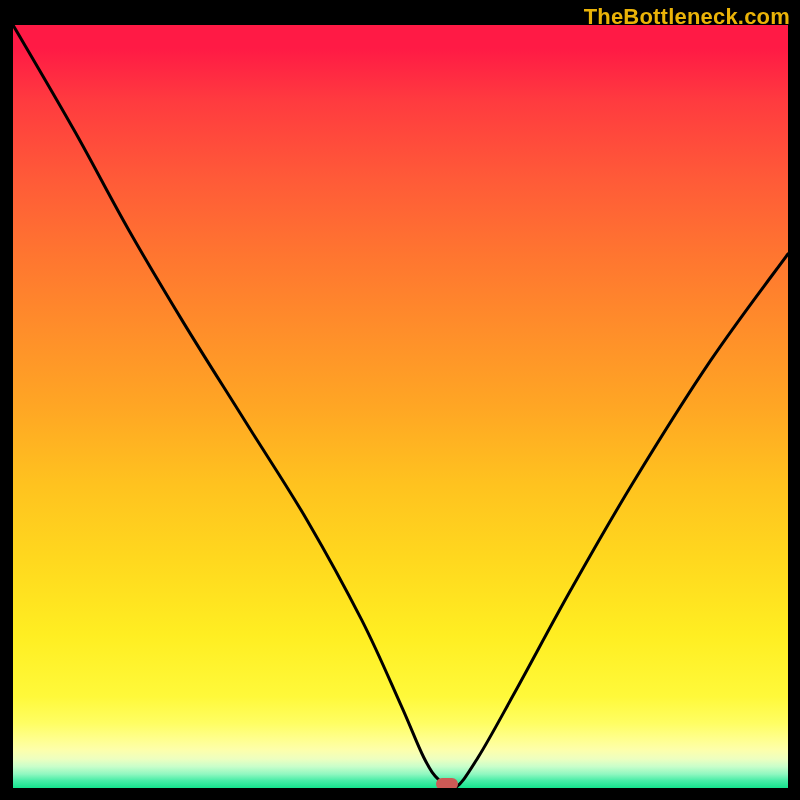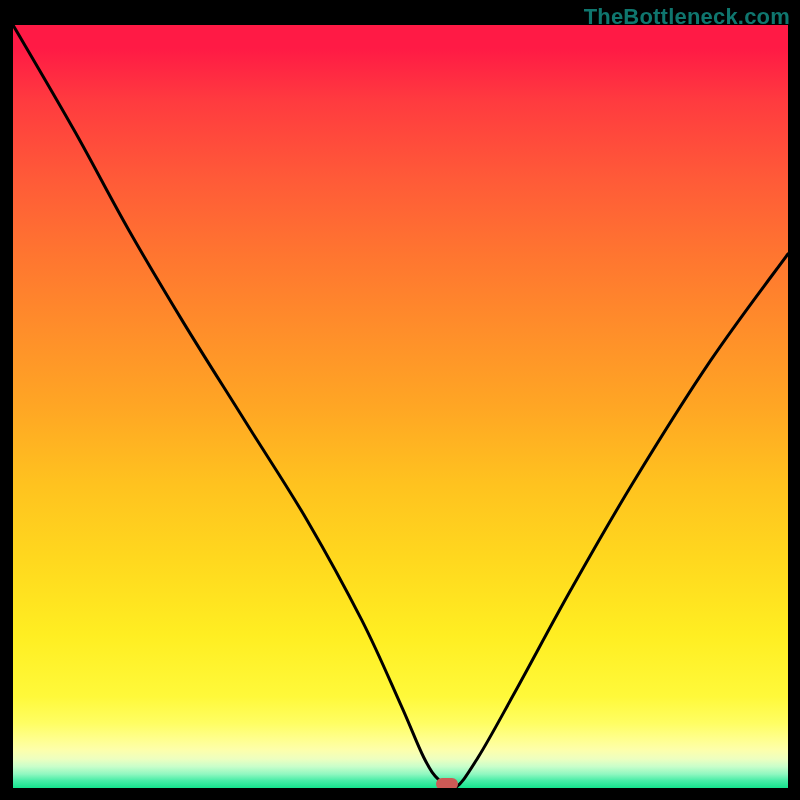--- a/index.html
+++ b/index.html
@@ -14,21 +14,21 @@
   .frame {
     position: relative;
     width: 800px;
     height: 800px;
     background: #000;
   }
   .watermark {
     position: absolute;
     top: 4px;
     right: 10px;
-    color: #0f766e;
+    color: #eab308;
     font-size: 22px;
     font-weight: 600;
     letter-spacing: 0.2px;
     z-index: 5;
     user-select: none;
   }
   .plot-area {
     position: absolute;
     left: 13px;
     top: 25px;

